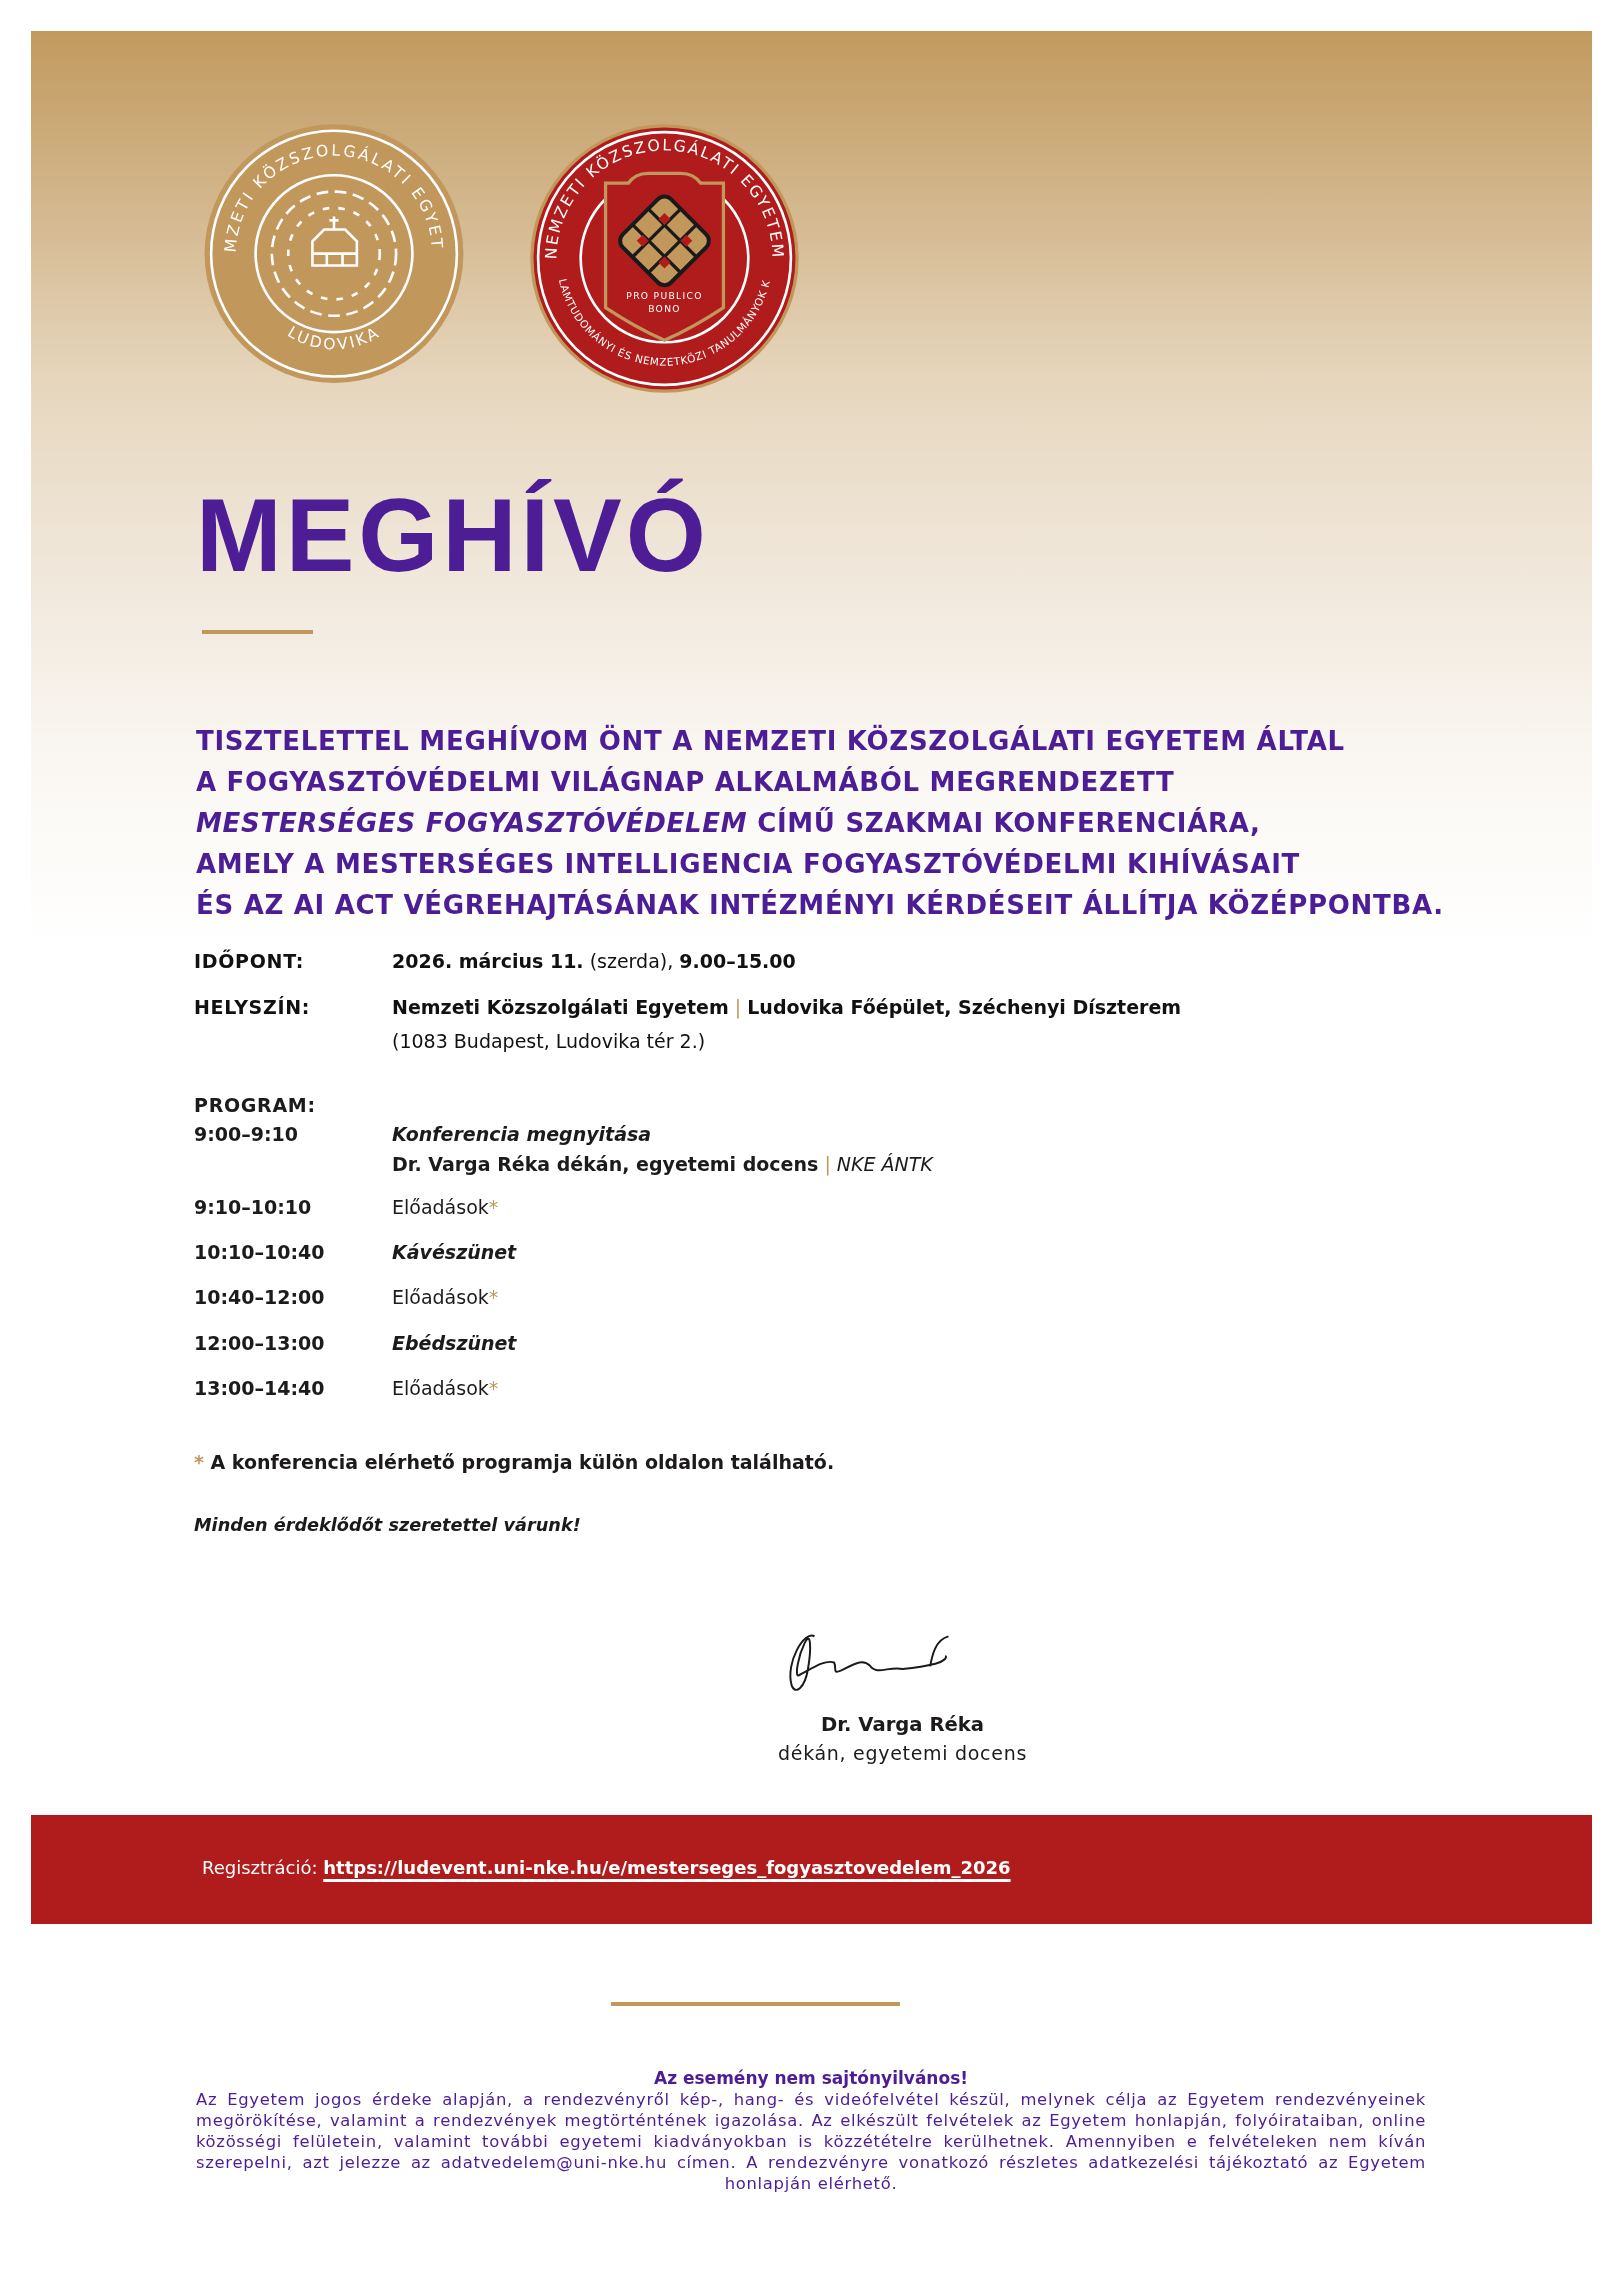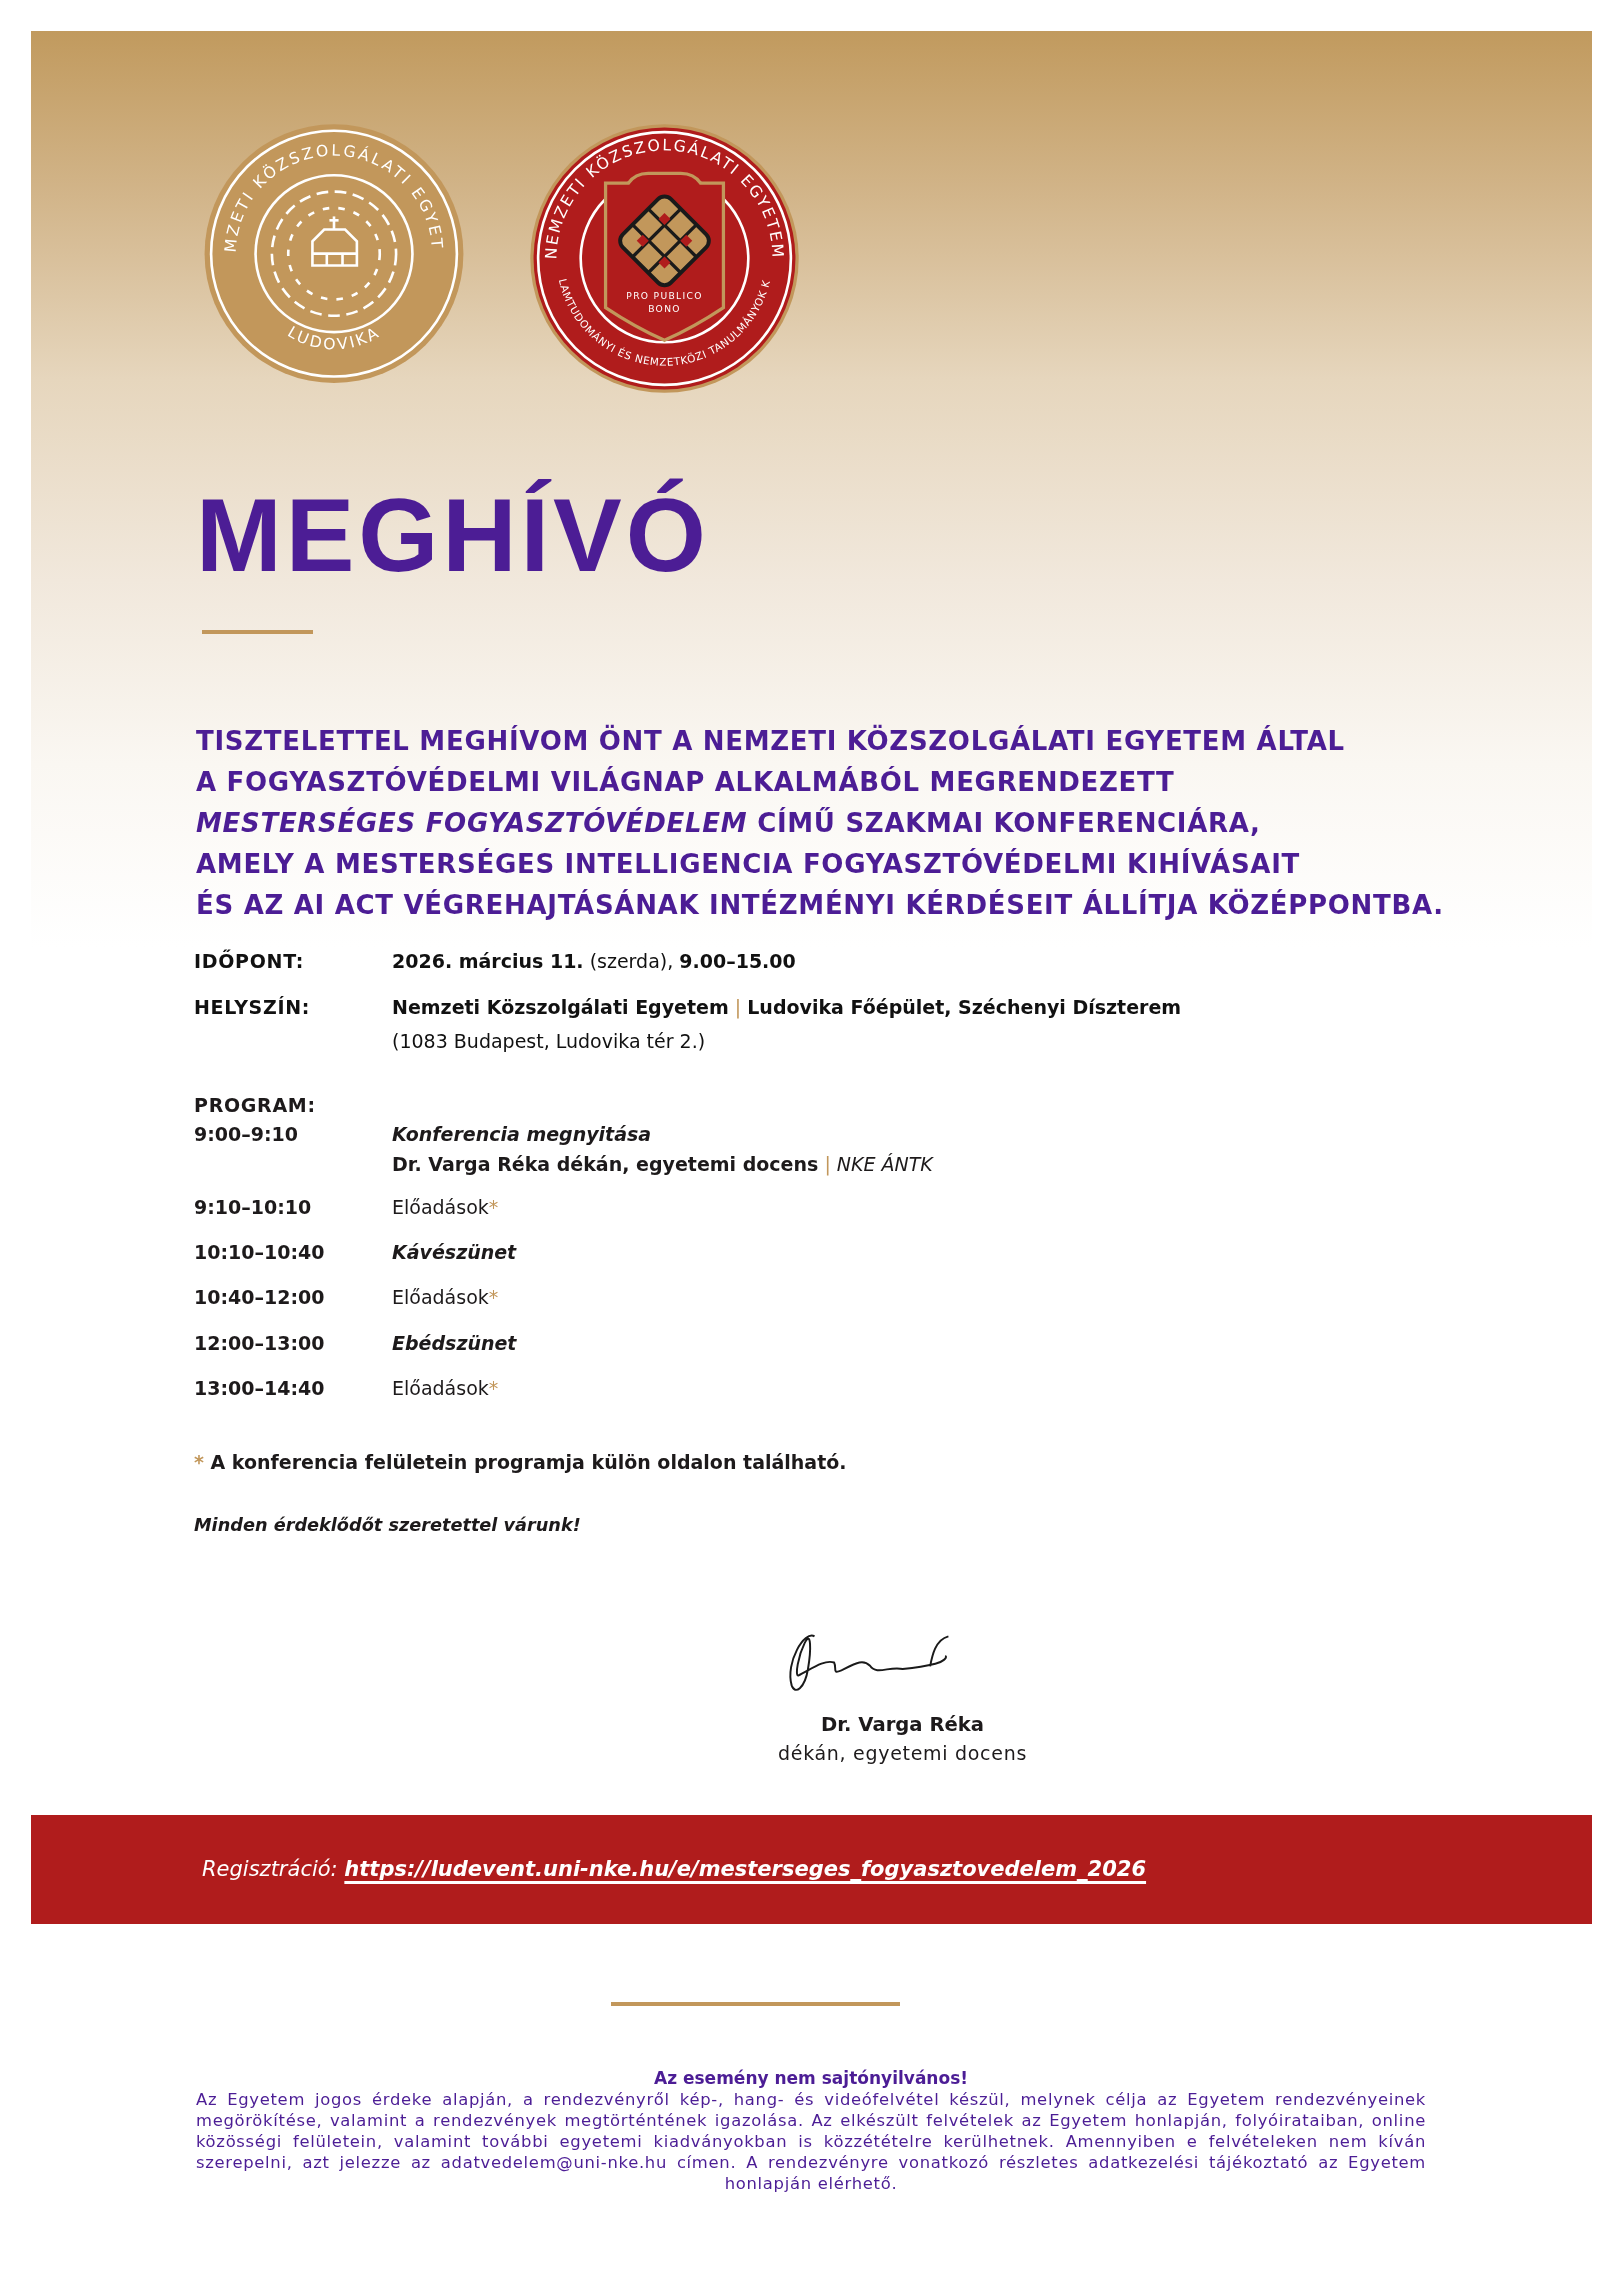--- a/index.html
+++ b/index.html
@@ -25,21 +25,21 @@
   .prow { position:absolute; left:194px; font-size:19px; white-space:nowrap; }
   .prow .time { position:absolute; left:0; font-weight:bold; }
   .prow .ev { position:absolute; left:198px; }
   .ast { color:#c2975b; }
   .note { position:absolute; left:194px; top:1451px; font-size:19px; font-weight:bold; white-space:nowrap; }
   .welcome { position:absolute; left:194px; top:1515px; font-size:17.7px; font-weight:bold; font-style:italic; white-space:nowrap; }
   .sig { position:absolute; left:759px; top:1623px; }
   .signame { position:absolute; left:739px; width:327px; text-align:center; top:1713px; font-size:19.6px; font-weight:bold; }
   .sigrole { position:absolute; left:726px; width:353px; text-align:center; top:1742px; font-size:19px; letter-spacing:0.7px; }
   .regbar { position:absolute; left:31px; top:1815px; width:1561px; height:109px; background:#b01c1c; }
-  .regtext { position:absolute; left:202px; top:1857px; font-size:21px; font-style:italic; font-weight:bold; color:#fff; white-space:nowrap;text-align:center; }
+  .regtext { position:absolute; left:202px; top:1857px; font-size:18px; font-weight:bold; color:#fff; white-space:nowrap;text-align:center; }
   .regtext .lbl { font-weight:normal; }
   .regtext a { color:#fff; text-decoration:underline; text-decoration-thickness:2.6px; text-underline-offset:5.2px; }
   .divider { position:absolute; left:611px; top:2002px; width:289px; height:3.9px; background:#c2975b; }
   .press { position:absolute; left:196px; top:2068px; width:1230px; text-align:center; font-size:16.4px; line-height:21px; color:#4c1d95; }
   .press .head { font-weight:bold; font-size:17px; }
   .press .body { text-align:justify; text-align-last:center; letter-spacing:0.7px; }
 </style>
 </head>
 <body>
 
@@ -153,21 +153,21 @@
 </div>
 <div class="prow" style="top:1332px;">
   <span class="time">12:00–13:00</span>
   <span class="ev b" style="font-style:italic;">Ebédszünet</span>
 </div>
 <div class="prow" style="top:1377px;">
   <span class="time">13:00–14:40</span>
   <span class="ev"><span>Előadások</span><span class="ast">*</span></span>
 </div>
 
-<div class="note"><span class="ast">*</span><span> A konferencia felületein programja külön oldalon található.</span></div>
+<div class="note"><span class="ast">*</span><span> A konferencia elérhető programja külön oldalon található.</span></div>
 
 <div class="welcome">Minden érdeklődőt szeretettel várunk!</div>
 
 <svg class="sig" width="209" height="79" viewBox="0 0 320 120">
   <path d="M 85,20 C 70,10 40,60 50,95 C 55,110 70,100 75,70 C 80,40 80,10 70,30 C 60,50 55,80 60,80 C 80,70 100,55 115,60 C 120,70 110,80 130,70 C 150,60 160,55 170,65 C 180,80 200,65 220,70 C 240,68 250,67 270,62 C 280,60 290,52 285,50 M 290,20 C 270,25 265,50 262,66" fill="none" stroke="#1a1a1a" stroke-width="3"></path>
 </svg>
 <div class="signame">Dr. Varga Réka</div>
 <div class="sigrole">dékán, egyetemi docens</div>
 
 <div class="regbar"></div>

